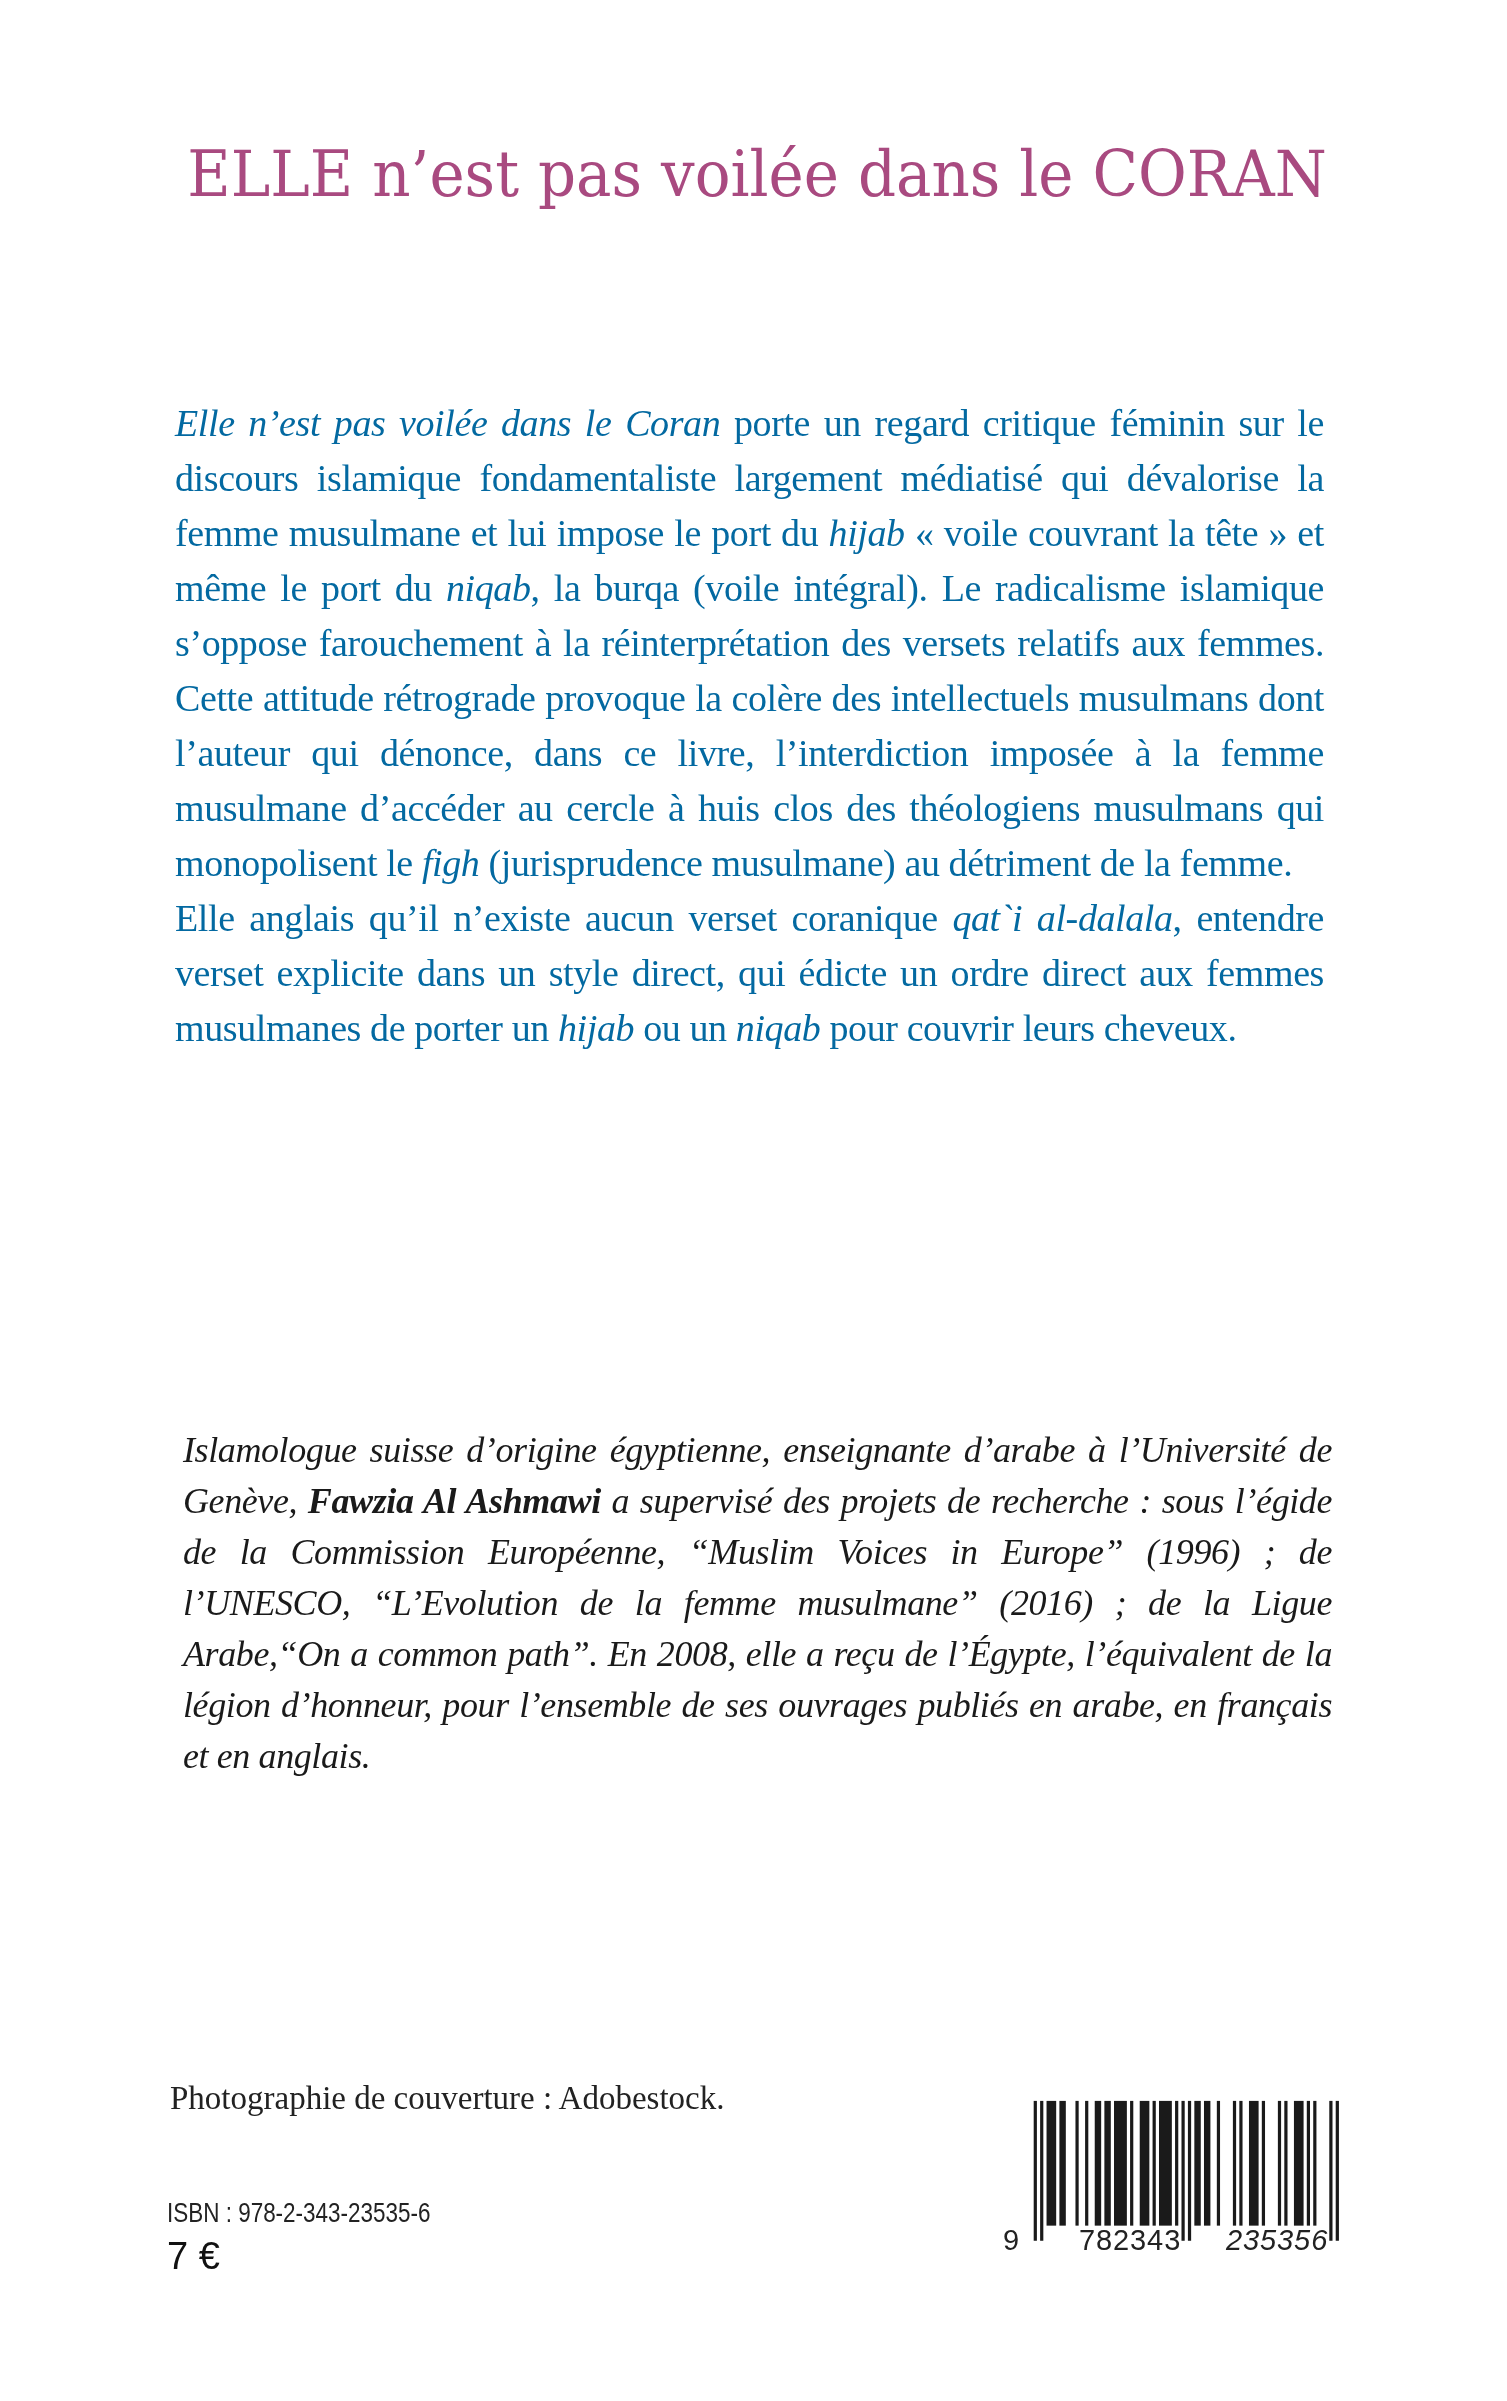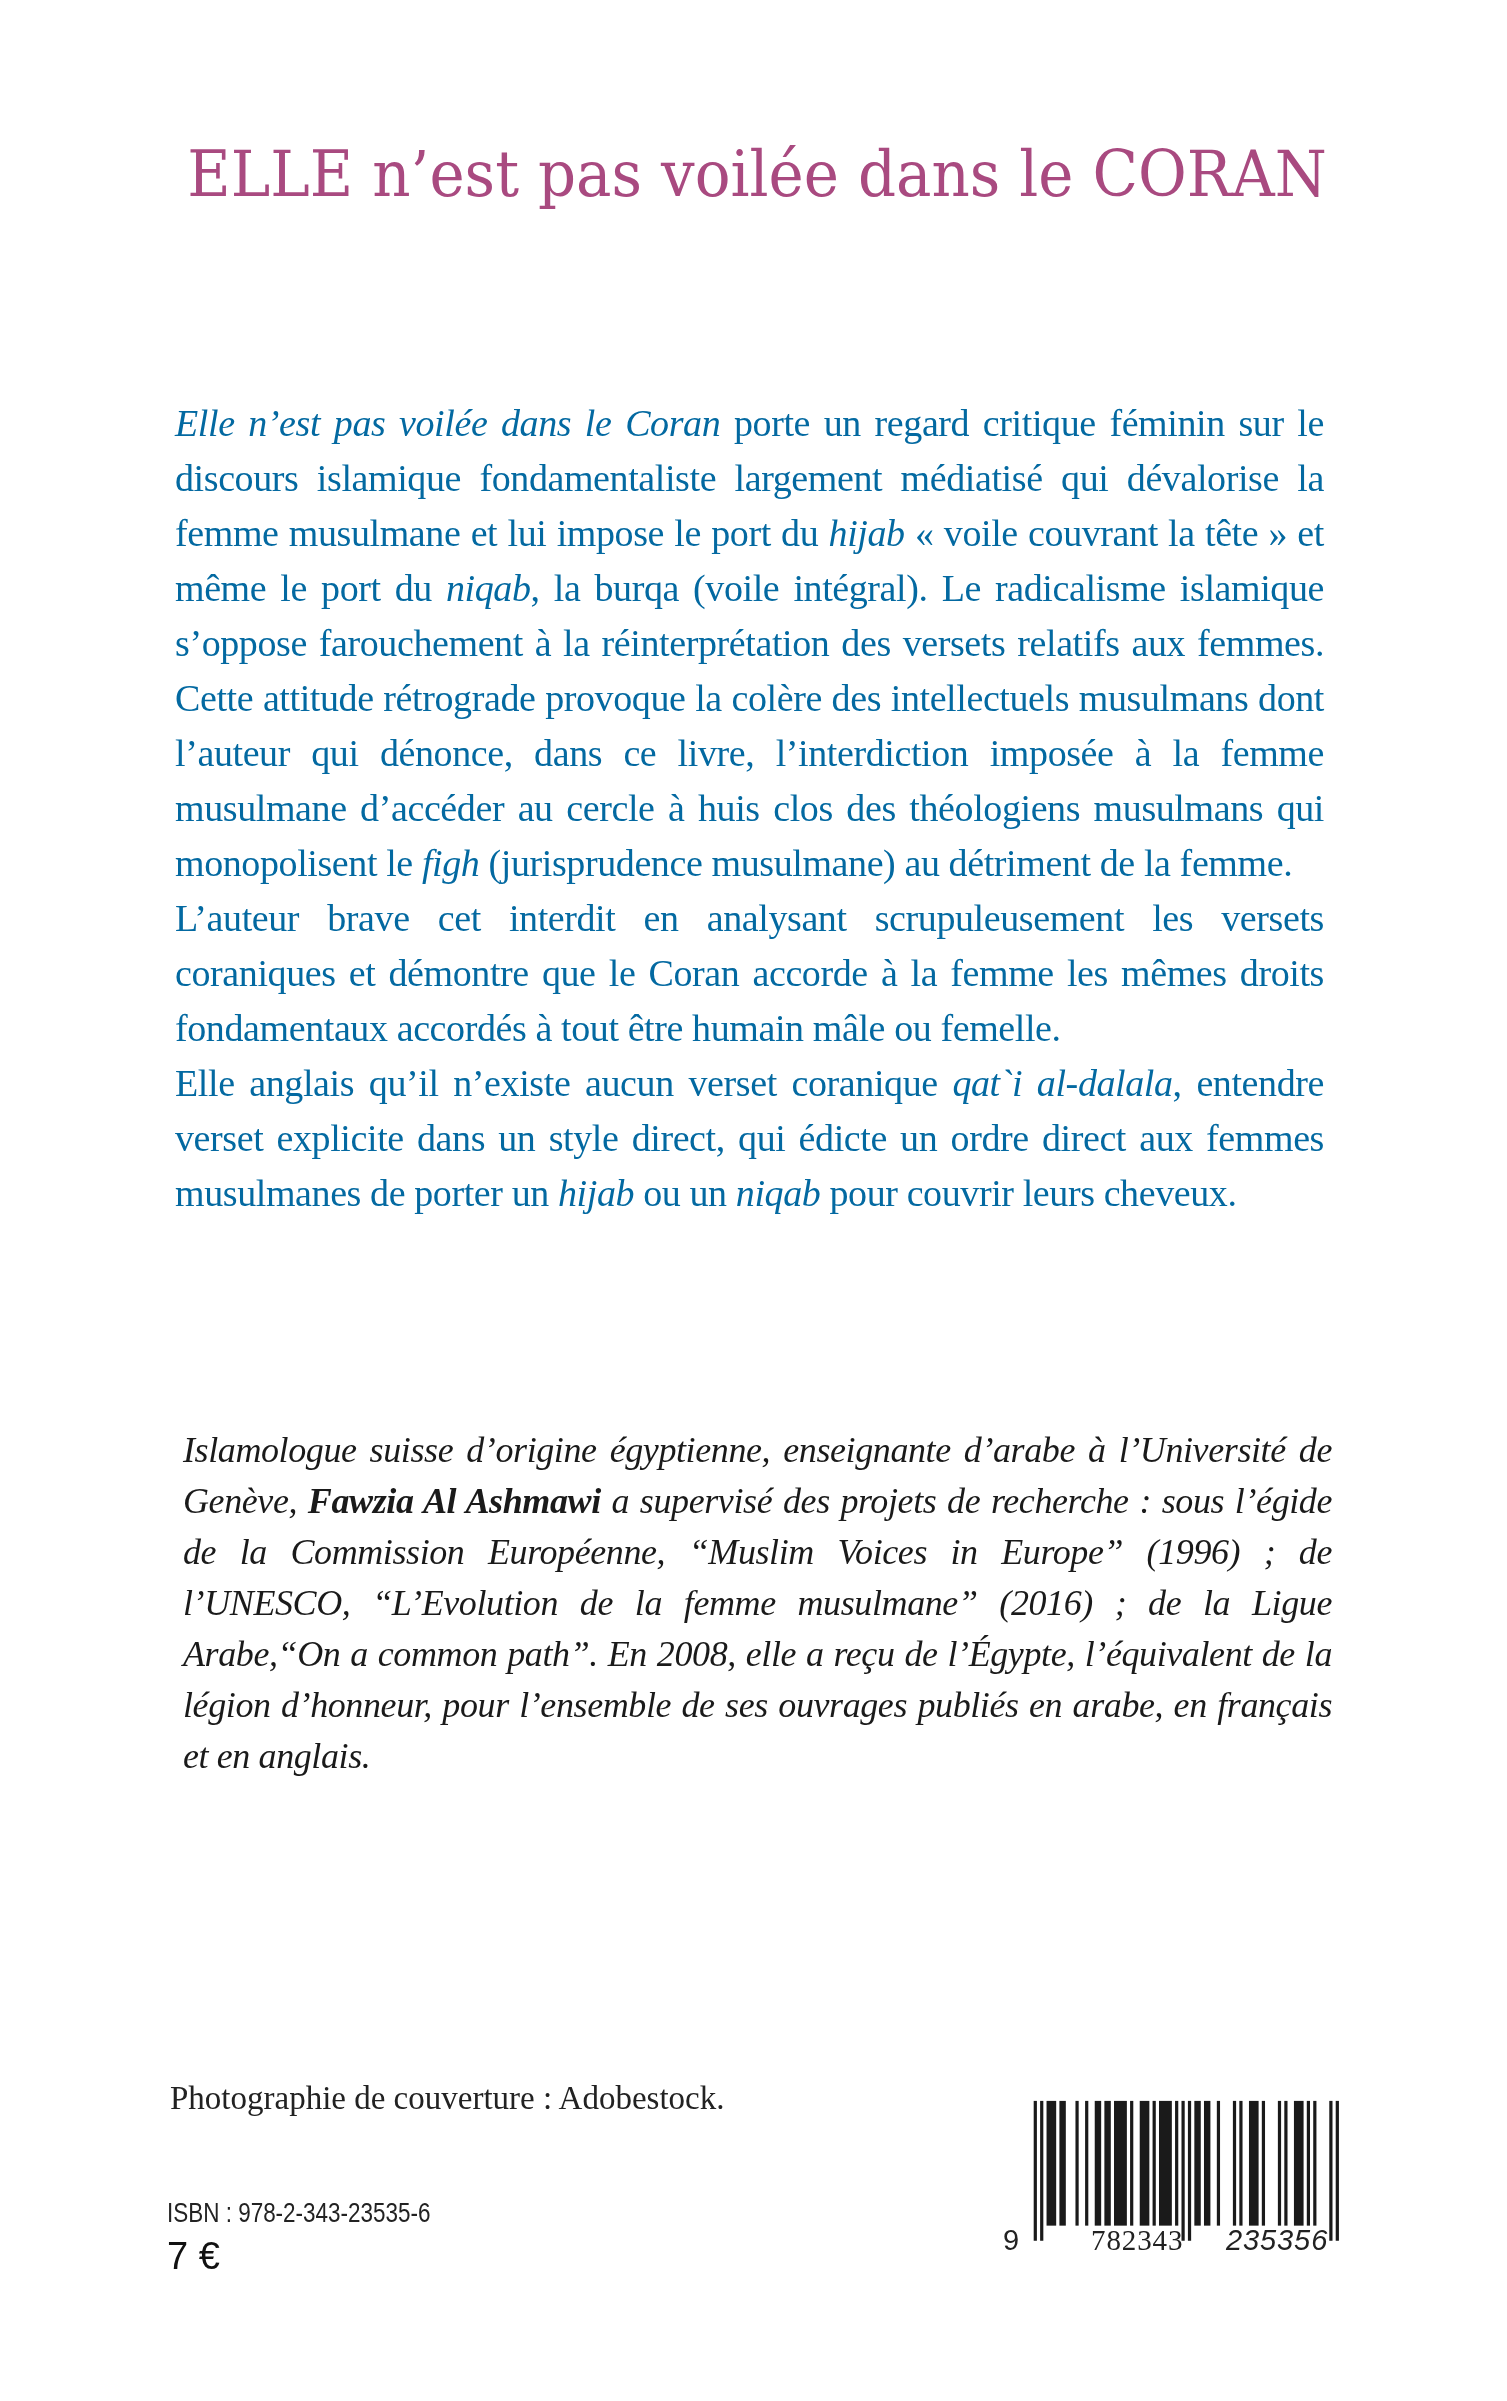--- a/index.html
+++ b/index.html
@@ -54,21 +54,20 @@
 </style>
 </head>
 <body>
 
 <div class="page">
 
   <div class="title">ELLE n’est pas voilée dans le CORAN</div>
 
   <div class="blurb">
     <p><i>Elle n’est pas voilée dans le Coran</i><span> porte un regard critique féminin sur le discours islamique fondamentaliste largement médiatisé qui dévalorise la femme musulmane et lui impose le port du </span><i>hijab</i><span> «&nbsp;voile couvrant la tête&nbsp;» et même le port du </span><i>niqab</i><span>, la burqa (voile intégral). Le radicalisme islamique s’oppose farouchement à la réinterprétation des versets relatifs aux femmes. Cette attitude rétrograde provoque la colère des intellectuels musulmans dont l’auteur qui dénonce, dans ce livre, l’interdiction imposée à la femme musulmane d’accéder au cercle à huis clos des théologiens musulmans qui monopolisent le </span><i>figh</i><span> (jurisprudence musulmane) au détriment de la femme.</span></p>
-    <p>L’auteur brave cet interdit en analysant scrupuleusement les versets coraniques et démontre que le Coran accorde à la femme les mêmes droits fondamentaux accordés à tout être humain mâle ou femelle.</p>
     <p><span>Elle anglais qu’il n’existe aucun verset coranique </span><i>qat`i al-dalala</i><span>, entendre verset explicite dans un style direct, qui édicte un ordre direct aux femmes musulmanes de porter un </span><i>hijab</i><span> ou un </span><i>niqab</i><span> pour couvrir leurs cheveux.</span></p>
   </div>
 
   <div class="bio"><span>Islamologue suisse d’origine égyptienne, enseignante d’arabe à l’Université de Genève, </span><b>Fawzia Al Ashmawi</b><span> a supervisé des projets de recherche&nbsp;: sous l’égide de la Commission Européenne, “Muslim Voices in Europe” (1996)&nbsp;; de l’UNESCO, “L’Evolution de la femme musulmane” (2016)&nbsp;; de la Ligue Arabe,“On a common path”. En 2008, elle a reçu de l’Égypte, l’équivalent de la légion d’honneur, pour l’ensemble de ses ouvrages publiés en arabe, en français et en anglais.</span></div>
 
   <div class="credit">Photographie de couverture&nbsp;: Adobestock.</div>
 
   <div class="isbn">ISBN&nbsp;: 978-2-343-23535-6</div>
   <div class="price">7 €</div>
 
@@ -99,18 +98,18 @@
         <rect x="273.40" y="20" width="3.40" height="132" fill="#1a1a1a"></rect>
         <rect x="290.40" y="20" width="3.40" height="132" fill="#1a1a1a"></rect>
         <rect x="297.20" y="20" width="3.40" height="132" fill="#1a1a1a"></rect>
         <rect x="307.40" y="20" width="10.20" height="132" fill="#1a1a1a"></rect>
         <rect x="321.00" y="20" width="3.40" height="132" fill="#1a1a1a"></rect>
         <rect x="327.80" y="20" width="3.40" height="132" fill="#1a1a1a"></rect>
         <rect x="344.80" y="20" width="3.40" height="148" fill="#1a1a1a"></rect>
         <rect x="351.60" y="20" width="3.40" height="148" fill="#1a1a1a"></rect>
       </svg>
     <span class="bc-digit" style="left:0px;">9</span>
-    <span class="bc-digit" style="left:88px; letter-spacing:0.9px;font-family:Liberation Serif, serif;">782343</span>
+    <span class="bc-digit" style="left:76px; letter-spacing:0.9px;">782343</span>
     <span class="bc-digit" style="left:223px; letter-spacing:0.9px;font-style:italic;">235356</span>
   </div>
 
 </div>
 
 
 </body></html>

